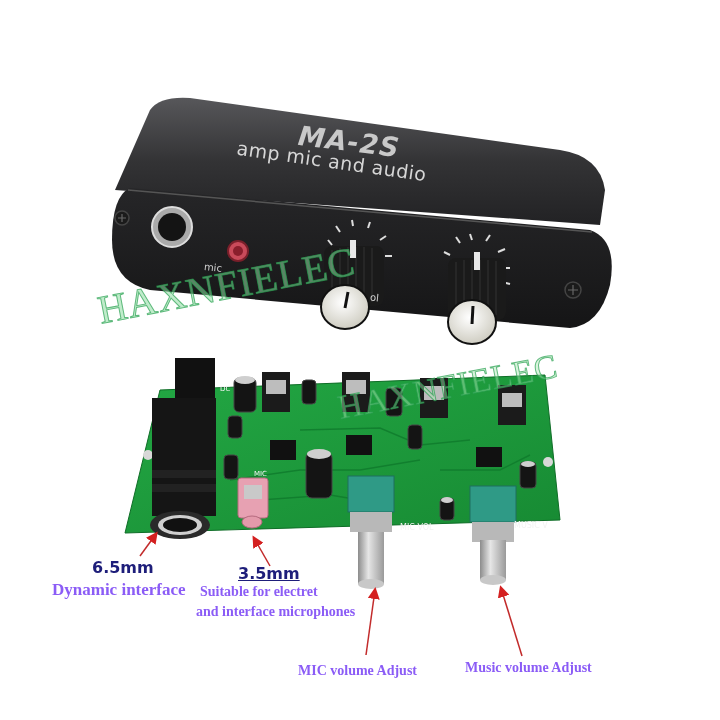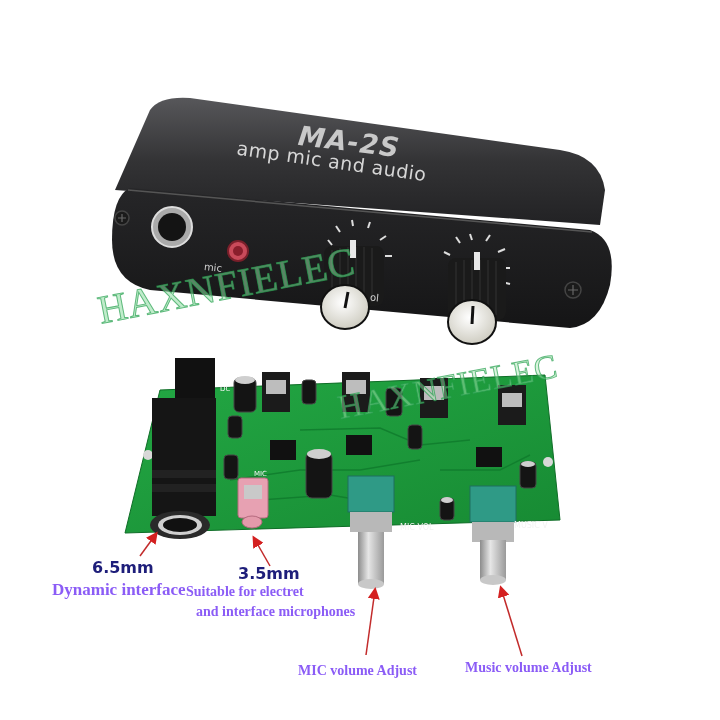--- a/index.html
+++ b/index.html
@@ -216,18 +216,18 @@
   </defs>
   <line x1="140" y1="556" x2="156" y2="534" stroke="#c22b2b" stroke-width="1.5" marker-end="url(#arrowHead)"></line>
   <line x1="270" y1="566" x2="254" y2="538" stroke="#c22b2b" stroke-width="1.5" marker-end="url(#arrowHead)"></line>
   <line x1="366" y1="655" x2="375" y2="590" stroke="#c22b2b" stroke-width="1.5" marker-end="url(#arrowHead)"></line>
   <line x1="522" y1="656" x2="501" y2="588" stroke="#c22b2b" stroke-width="1.5" marker-end="url(#arrowHead)"></line>
 </svg>
 
 <div class="mm-label" style="left:92px;top:558px;">6.5mm</div>
 <div class="ann ann-big" style="left:52px;top:580px;">Dynamic interface</div>
 
-<div class="mm-label" style="left:238px;top:564px;">3.5mm</div>
-<div class="ann ann-small" style="left:186px;top:584px;text-align:right;">Suitable for electret</div>
+<div class="mm-label" style="left:238px;top:564px;text-decoration:underline;">3.5mm</div>
+<div class="ann ann-small" style="left:200px;top:584px;text-align:right;">Suitable for electret</div>
 <div class="ann ann-small" style="left:196px;top:604px;">and interface microphones</div>
 
 <div class="ann ann-small" style="left:290px;top:663px;margin-left:8px;">MIC volume Adjust</div>
 <div class="ann ann-small" style="left:465px;top:660px;">Music volume Adjust</div>
 
 </body></html>

